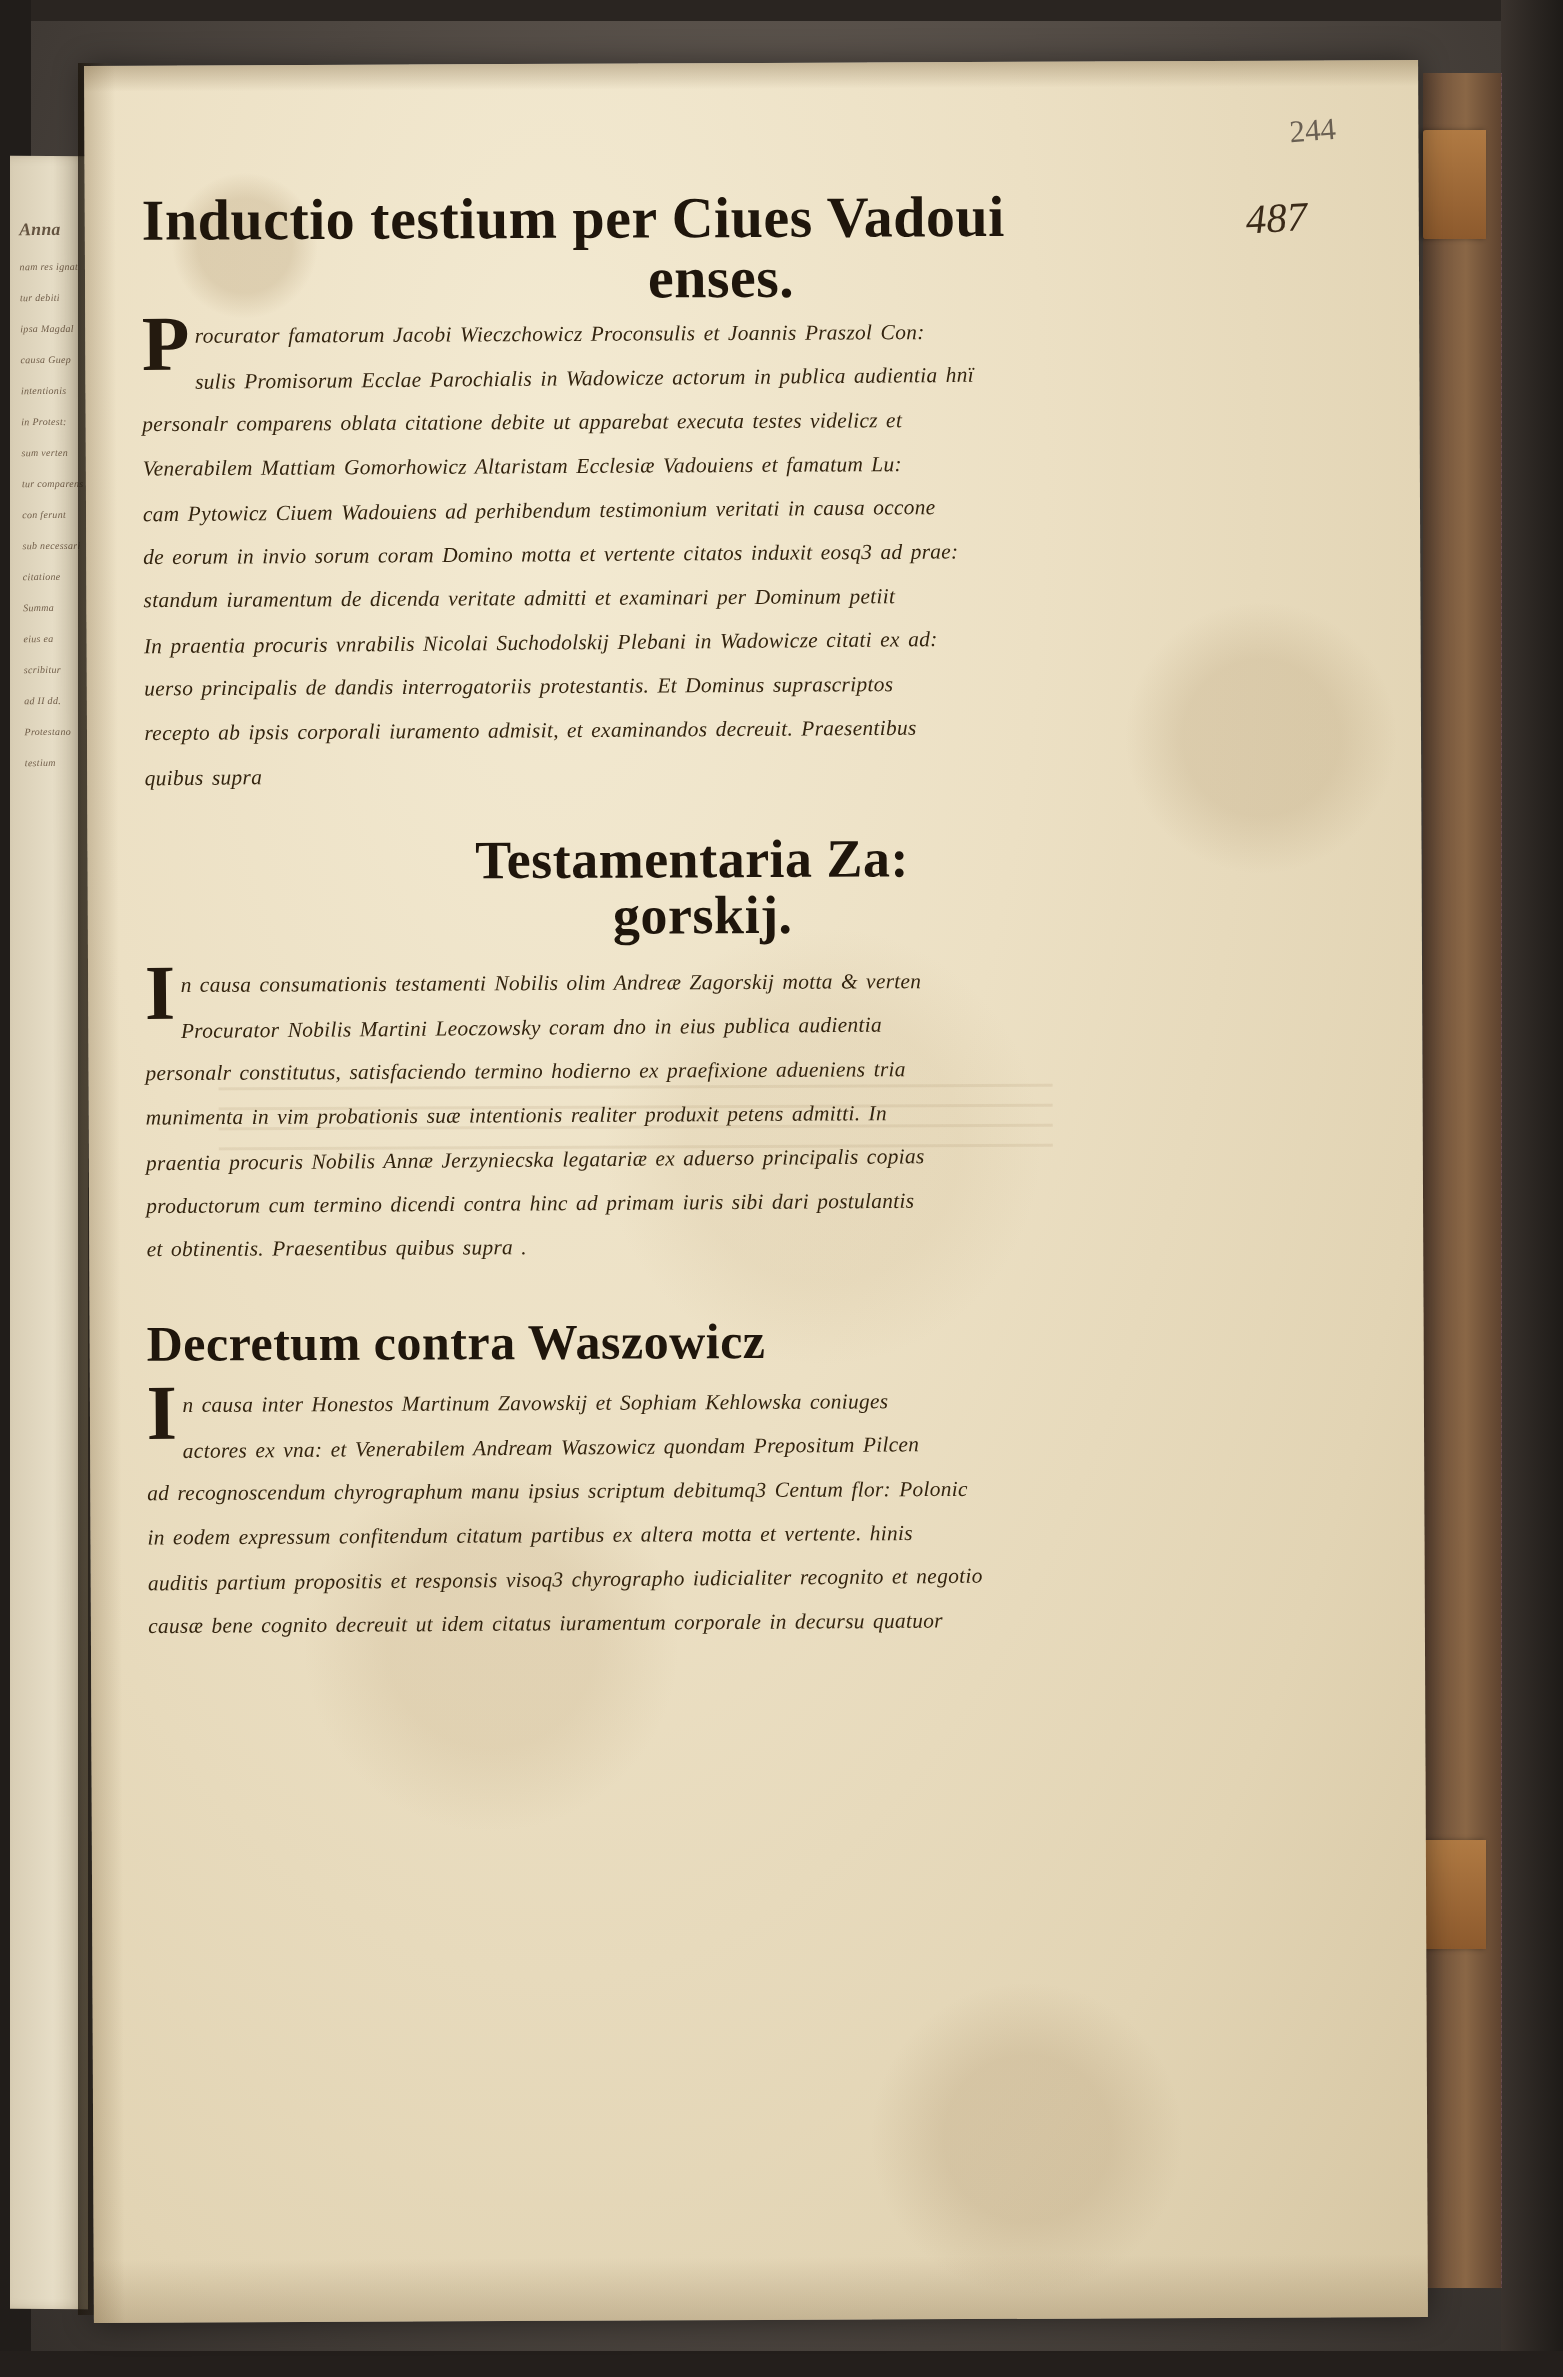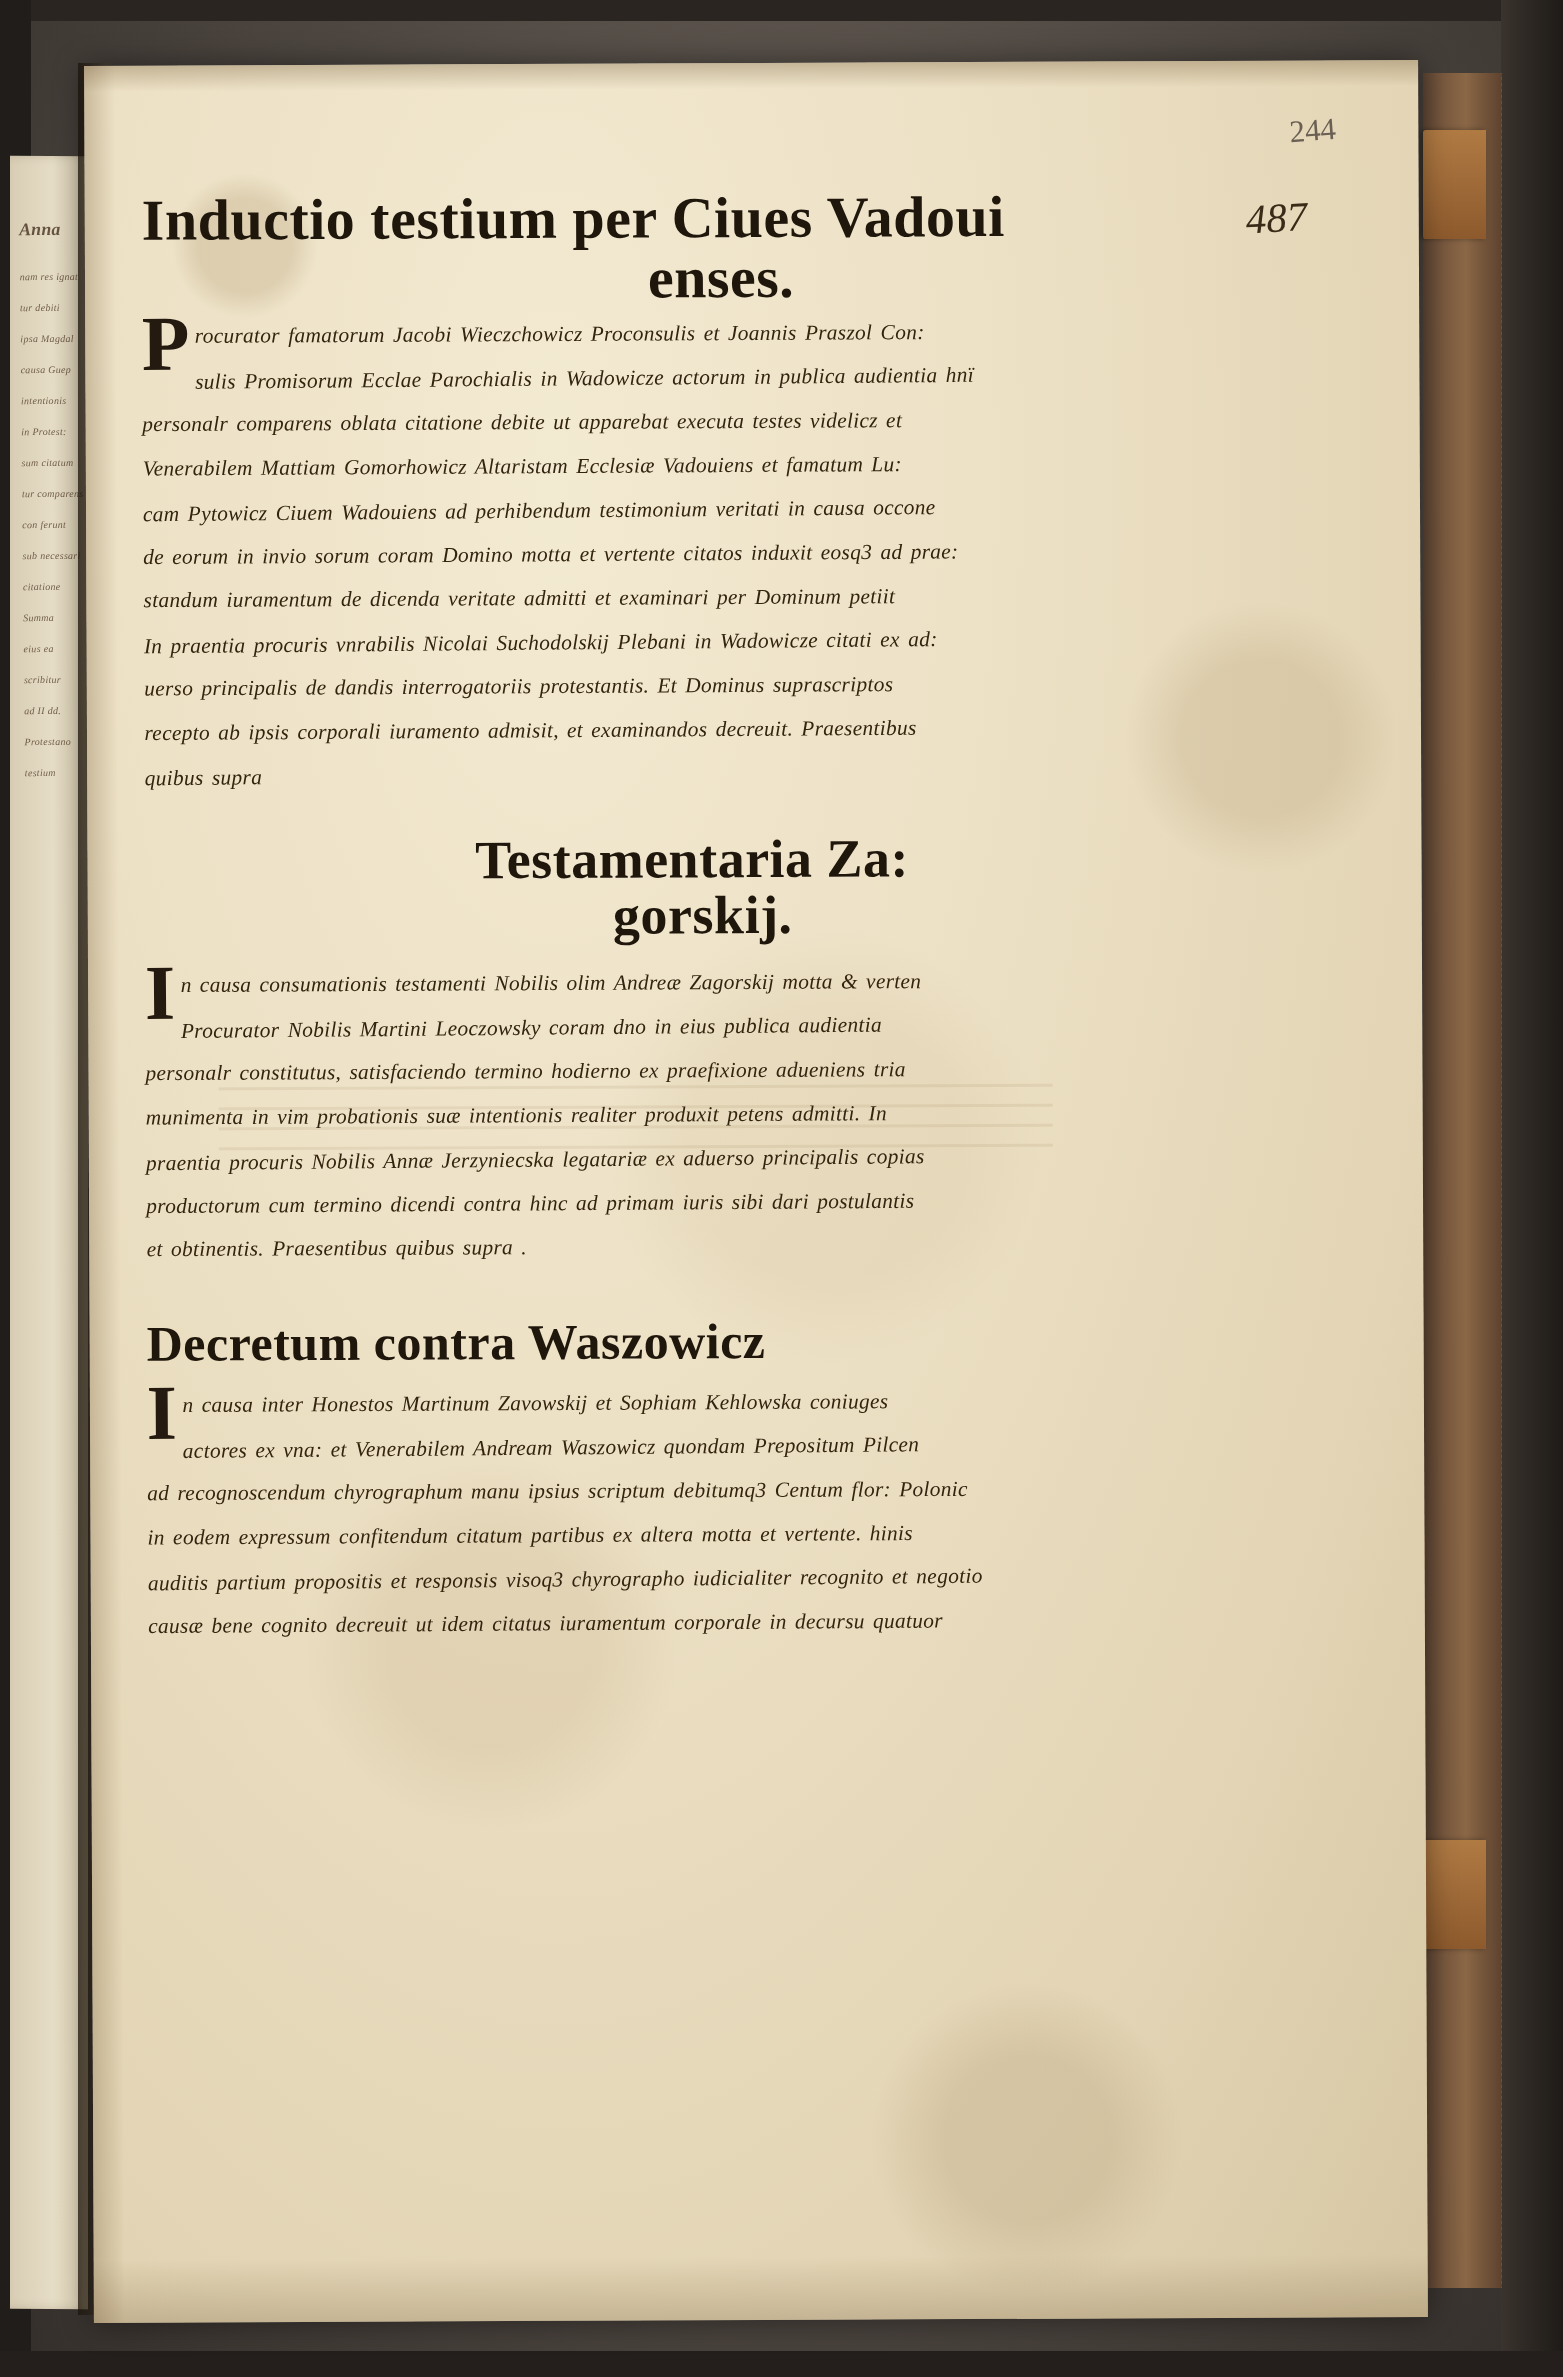--- a/index.html
+++ b/index.html
@@ -75,21 +75,21 @@
     opacity: 0.75;
     transform: rotate(-0.6deg);
     letter-spacing: 0.3px;
     word-break: break-word;
   }
   .left-page-title {
     font-size: 17.7px;
     line-height: 21px;
     font-weight: bold;
     color: #3b2816;
-    margin-bottom: 21px;
+    margin-bottom: 11px;
   }
 
   
   .gutter {
     position: absolute;
     left: 78px;
     top: 63px;
     width: 39px;
     height: 2252px;
     background: linear-gradient(to right, rgba(30,22,12,0.75), rgba(90,74,50,0.15) 70%, rgba(0,0,0,0));
@@ -302,21 +302,21 @@
 
   <div class="left-page">
     <div class="left-page-marg">
       <div class="left-page-title">Anna</div>
       <div>nam res ignat</div>
       <div>tur debiti</div>
       <div>ipsa Magdal</div>
       <div>causa Guep</div>
       <div>intentionis</div>
       <div>in Protest:</div>
-      <div>sum citatum</div>
+      <div>sum verten</div>
       <div>tur comparens</div>
       <div>con ferunt</div>
       <div>sub necessari</div>
       <div>citatione</div>
       <div>Summa</div>
       <div>eius ea</div>
       <div>scribitur</div>
       <div>ad II dd.</div>
       <div>Protestano</div>
       <div>testium</div>

